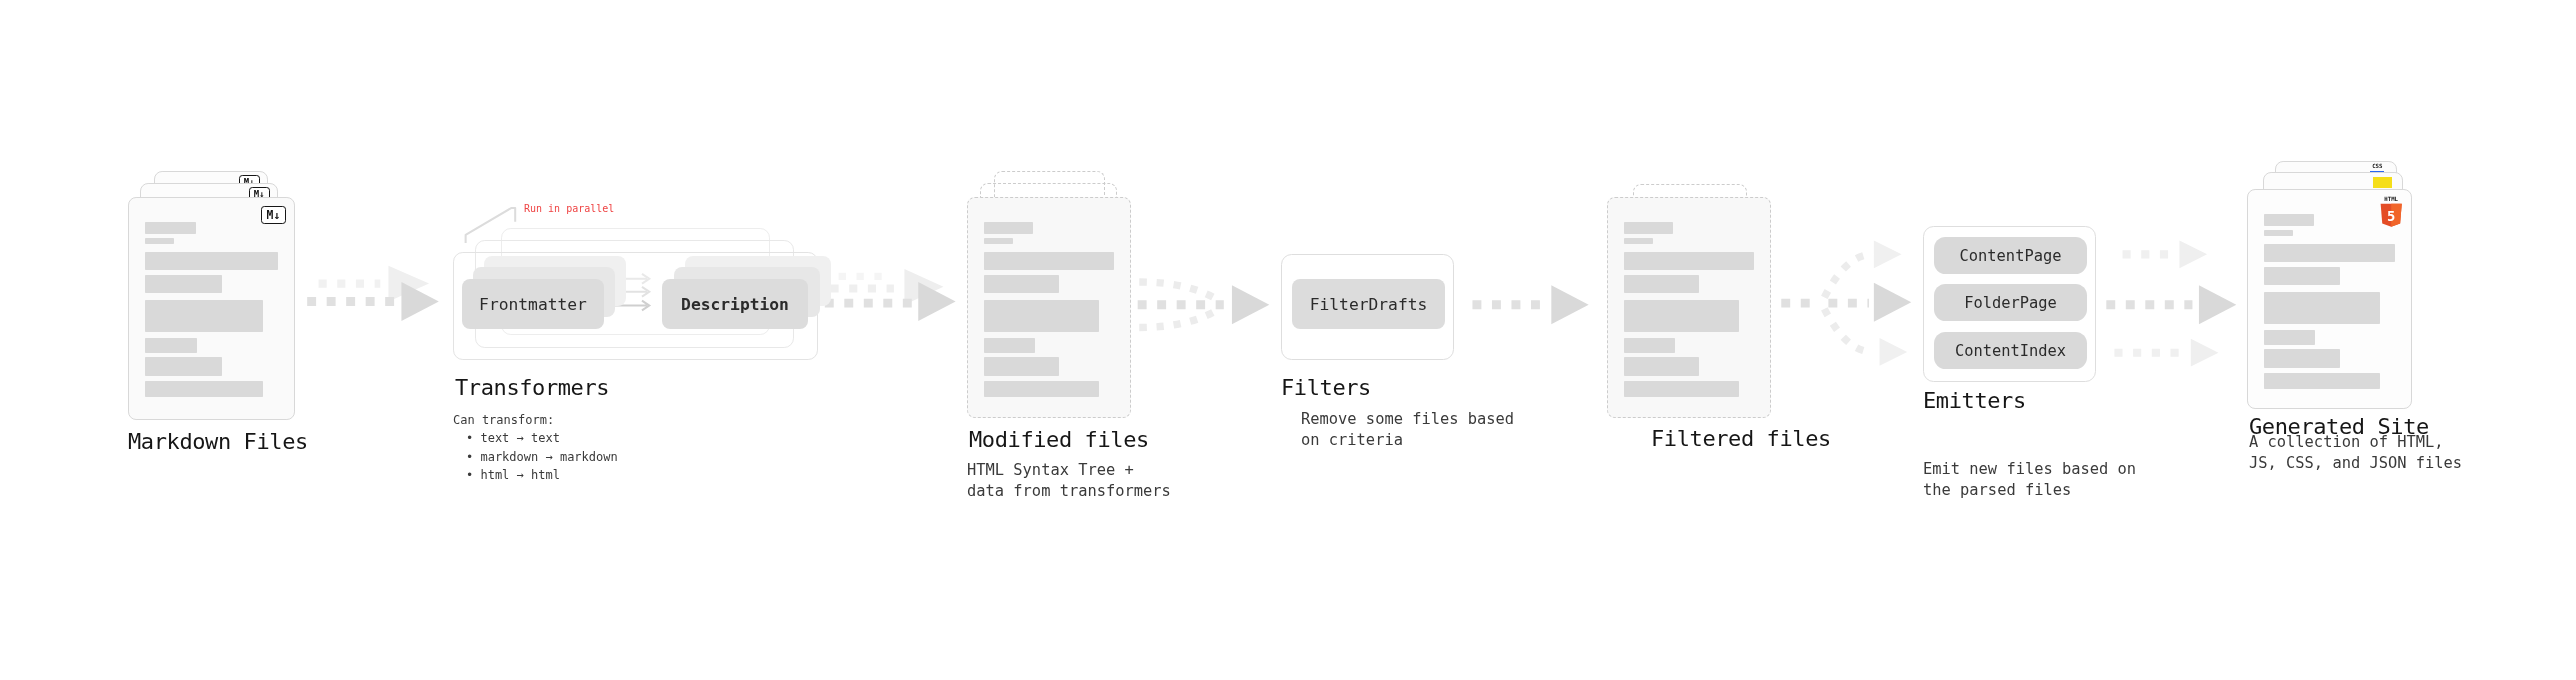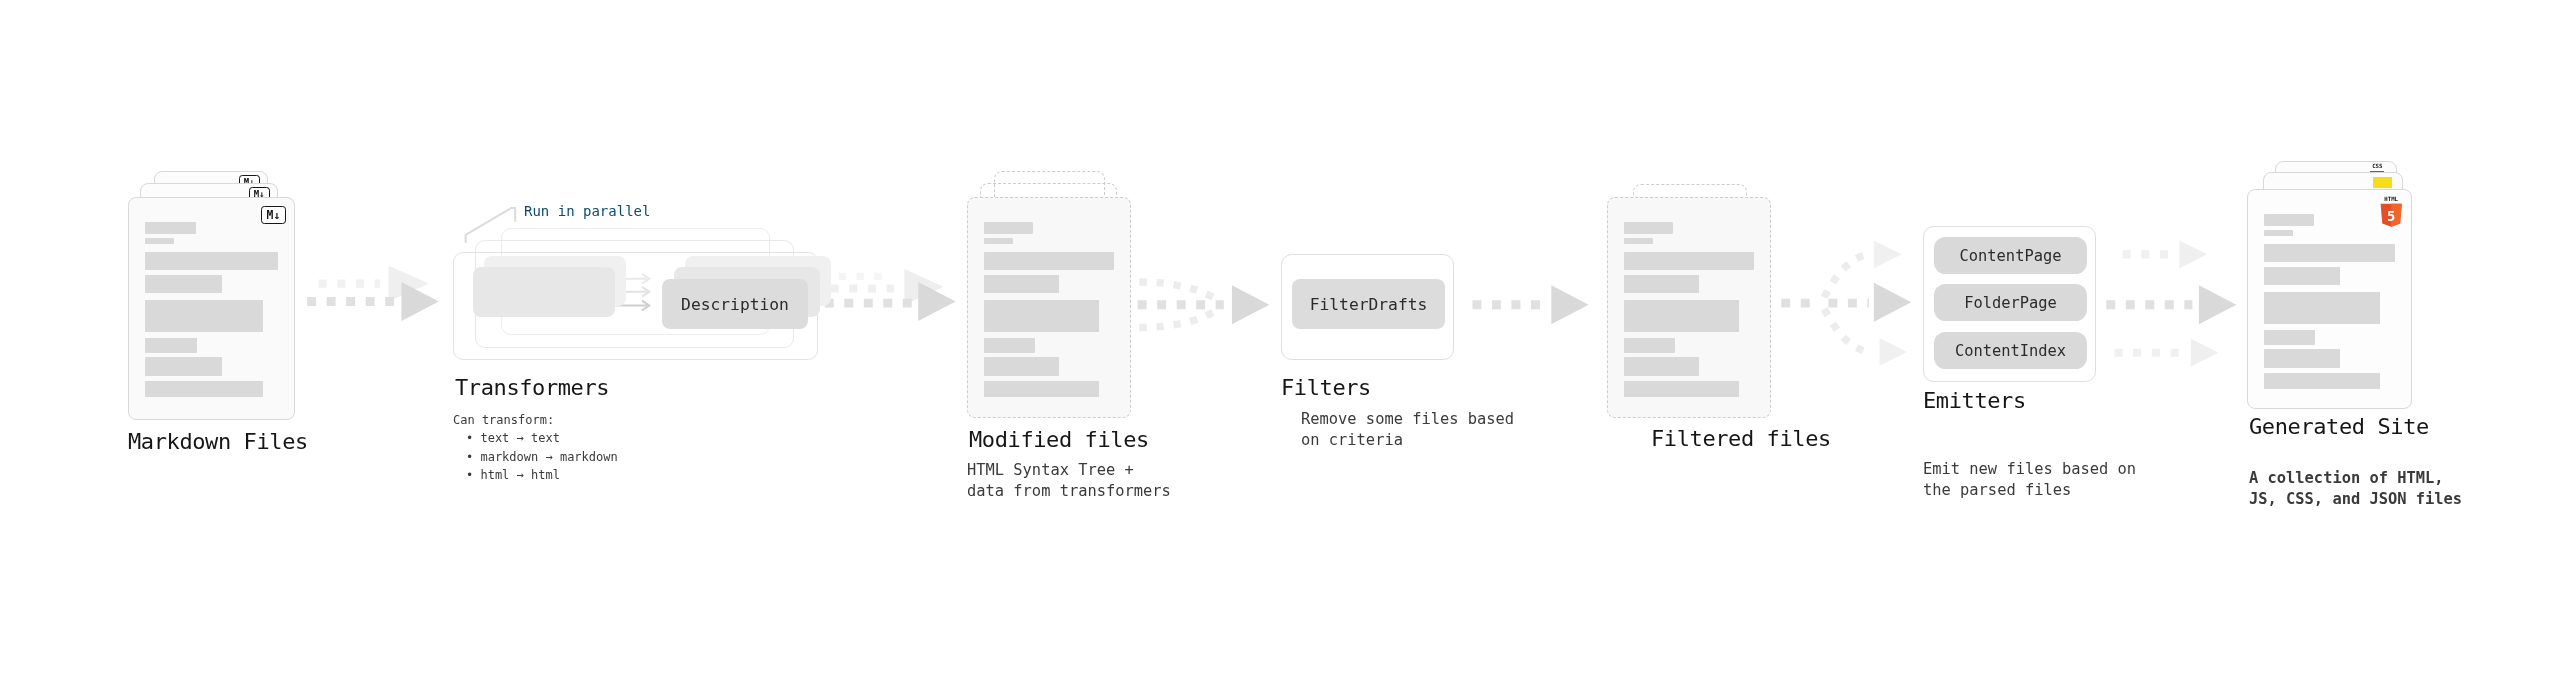--- a/index.html
+++ b/index.html
@@ -30,21 +30,21 @@
   .pill.ghost2{background:#f0f0f0;}
   .pill.emit{background:#d9d9d9;border-radius:11.4px;font-size:15.4px;}
 
   
   .panel{position:absolute;background:#ffffff;border:1.6px solid #dedede;border-radius:10.6px;box-sizing:border-box;}
 
   .title{position:absolute;font-size:22px;font-weight:500;color:#161616;white-space:nowrap;letter-spacing:-0.4px;}
   .subtitle{position:absolute;font-size:15.4px;line-height:21px;color:#3a3a3a;white-space:pre-line;}
   .t-body{position:absolute;font-size:12px;line-height:18.3px;color:#3a3a3a;white-space:nowrap;}
   .t-body .bullet{padding-left:13px;}
-  .runlabel{position:absolute;font-size:14px;color:#0c4a6e;white-space:nowrap;}
+  .runlabel{position:absolute;font-size:10px;color:#ef4444;white-space:nowrap;}
 
   svg.arrows{position:absolute;left:0;top:0;pointer-events:none;}
 
   
   .js-sliver{position:absolute;top:4.1px;right:9.8px;width:19.5px;height:10.6px;}
   .css-badge{position:absolute;top:2.4px;right:11.4px;width:14.6px;text-align:center;}
   .css-badge .css-txt{font-size:5.7px;font-weight:bold;color:#161616;line-height:5.7px;}
   .css-badge .css-bar{height:2.4px;width:14px;margin:0.8px auto 0;}
   .html5-logo{position:absolute;top:4.1px;right:8.1px;}
 </style>
@@ -131,24 +131,25 @@
   </div>
   <div class="title" style="left:128px;top:429px;">Markdown Files</div>
 
   <div class="runlabel" style="left:524px;top:203px;">Run in parallel</div>
   <div class="ol-card" style="left:501px;top:228px;width:269px;height:107px;border:1.6px solid #ededed;"></div>
   <div class="ol-card" style="left:475px;top:240px;width:319px;height:108px;border:1.6px solid #e8e8e8;"></div>
   <div class="ol-card" style="left:453px;top:252px;width:365px;height:108px;border:1.6px solid #e3e3e3;"></div>
 
   <div class="pill ghost2" style="left:484px;top:256px;width:142px;height:50px;"></div>
   <div class="pill ghost1" style="left:473px;top:267px;width:142px;height:50px;"></div>
+  <div class="pill" style="left:462px;top:279px;width:142px;height:50px;">Frontmatter</div>
 
   <div class="pill ghost2" style="left:685px;top:256px;width:146px;height:50px;"></div>
   <div class="pill ghost1" style="left:674px;top:267px;width:146px;height:50px;"></div>
-  <div class="pill" style="left:662px;top:279px;width:146px;height:50px;">Description</div>
+  <div class="pill" style="left:662px;top:279px;width:146px;height:50px;font-weight:bold;">Description</div>
 
   <div class="title" style="left:455px;top:375px;">Transformers</div>
   <div class="t-body" style="left:453px;top:411px;">
     <div>Can transform:</div>
     <div class="bullet">• text → text</div>
     <div class="bullet">• markdown → markdown</div>
     <div class="bullet">• html → html</div>
   </div>
 
   <div class="doc dashed backcard" style="left:994px;top:171px;width:111px;height:37px;"></div>
@@ -219,17 +220,17 @@
         <div class="bar" style="width: 22%; height: 5.7px; margin-top: 4.1px; background: rgb(217, 217, 217);"></div>
         <div class="bar" style="width: 100%; height: 18.7px; margin-top: 8.1px; background: rgb(217, 217, 217);"></div>
         <div class="bar" style="width: 58%; height: 18px; margin-top: 4.9px; background: rgb(217, 217, 217);"></div>
         <div class="bar" style="width: 89%; height: 32.5px; margin-top: 6.5px; background: rgb(217, 217, 217);"></div>
         <div class="bar" style="width: 39%; height: 14.6px; margin-top: 5.7px; background: rgb(217, 217, 217);"></div>
         <div class="bar" style="width: 58%; height: 19.5px; margin-top: 4.1px; background: rgb(217, 217, 217);"></div>
         <div class="bar" style="width: 89%; height: 16.3px; margin-top: 4.9px; background: rgb(217, 217, 217);"></div>
       </div>
   </div>
   <div class="title" style="left:2249px;top:414px;">Generated Site</div>
-  <div class="subtitle" style="left:2249px;top:468px;font-weight:bold;">A collection of HTML,
+  <div class="subtitle" style="left:2249px;top:432px;">A collection of HTML,
 JS, CSS, and JSON files</div>
 
 </div>
 
 
 </body></html>

